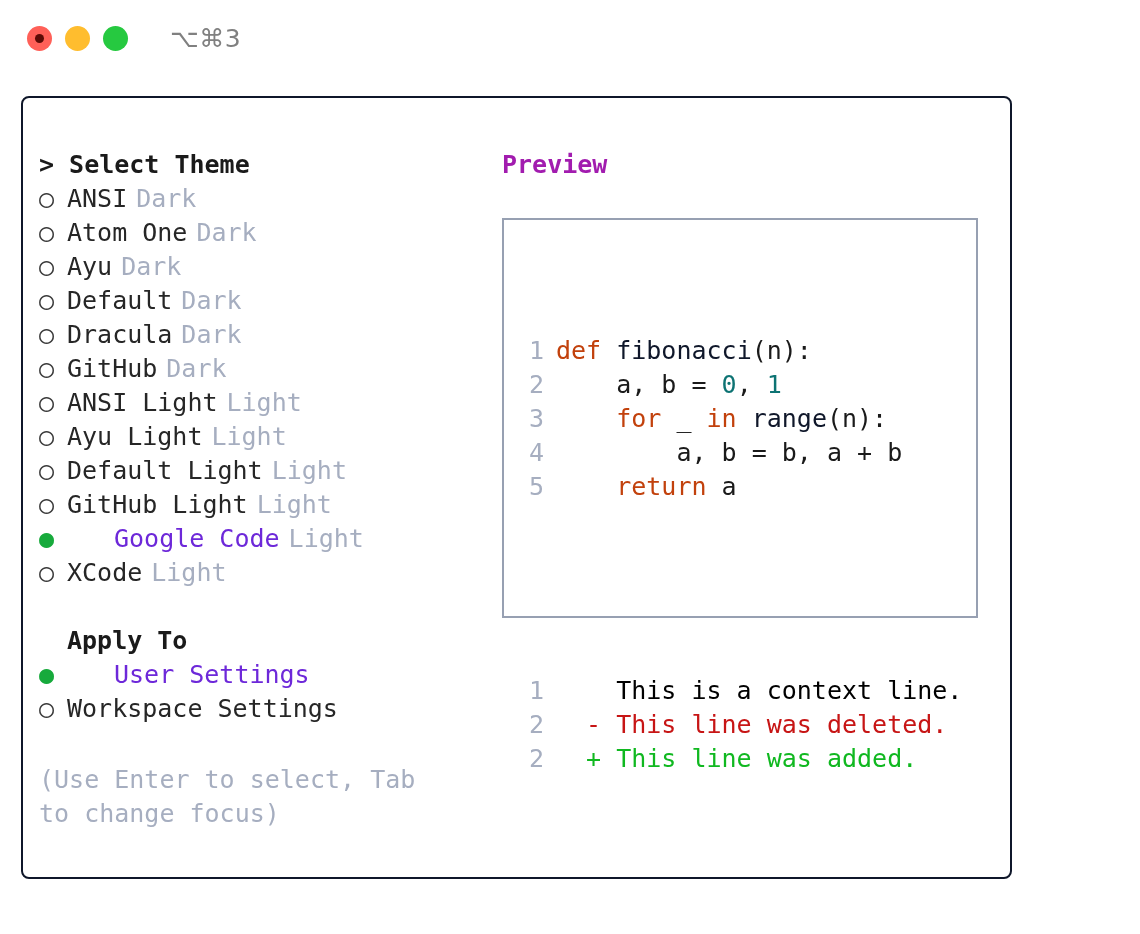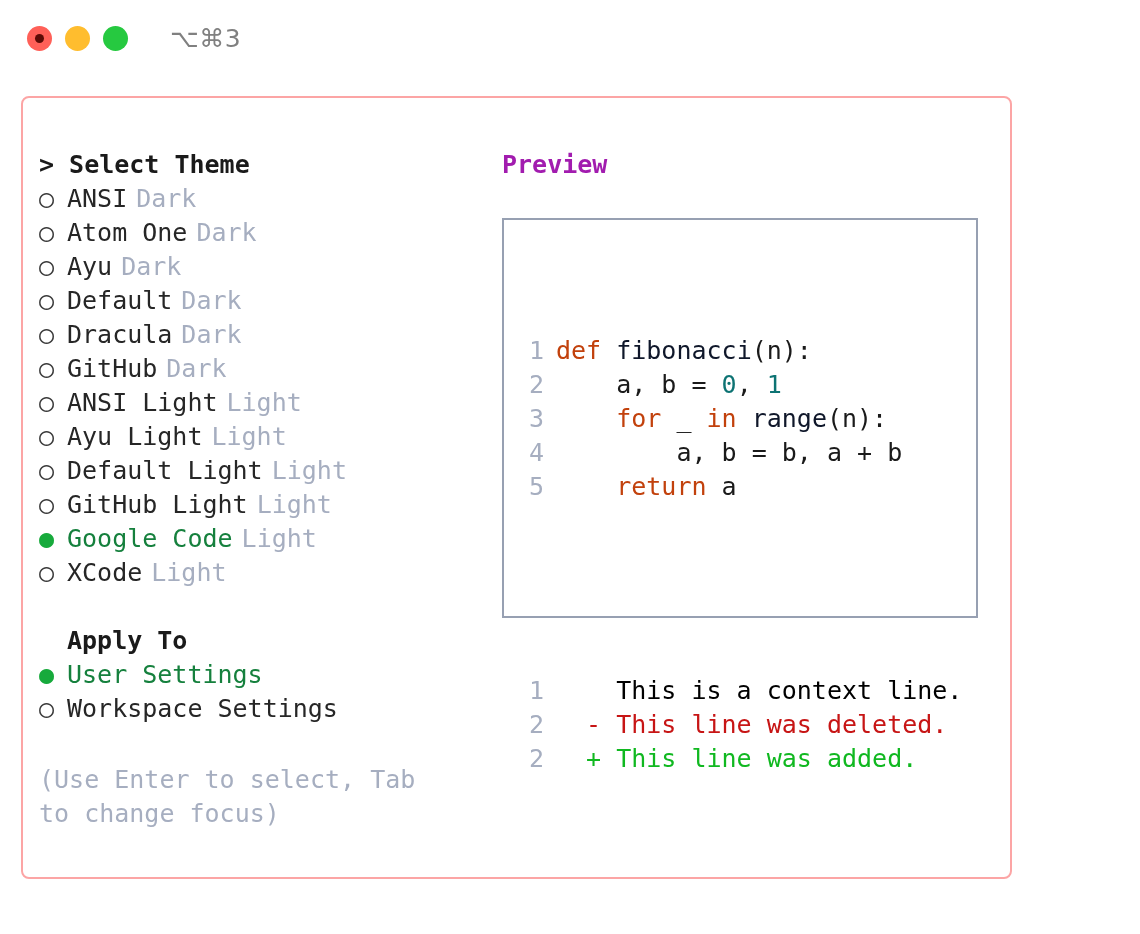--- a/index.html
+++ b/index.html
@@ -71,21 +71,21 @@
   }
 
   
   .panel {
     position: absolute;
     left: 21px;
     top: 96px;
     width: 991px;
     height: 783px;
     box-sizing: border-box;
-    border: 2px solid #fca5a5;
+    border: 2px solid #0f172a;
     border-radius: 8px;
     background: #ffffff;
   }
 
   .panel-inner {
     position: absolute;
     left: 0; top: 0;
     width: 100%;
     height: 100%;
   }
@@ -118,21 +118,21 @@
     white-space: pre;
   }
   .bullet {
     display: inline-block;
     width: 28px;
     flex: 0 0 28px;
     color: #3a3a3a;
   }
   .bullet.sel { color: #17aa3c; }
   .opt-label { color: #262626; }
-  .opt-row.selected .opt-label { color: #15803d; }
+  .opt-row.selected .opt-label { color: #6d28d9; margin-left: 47px; }
   .opt-tag {
     color: #a6aec0;
     padding-left: 9px;
   }
 
   .gap-block { height: 34px; }
 
   .hint {
     position: absolute;
     left: 16px;

